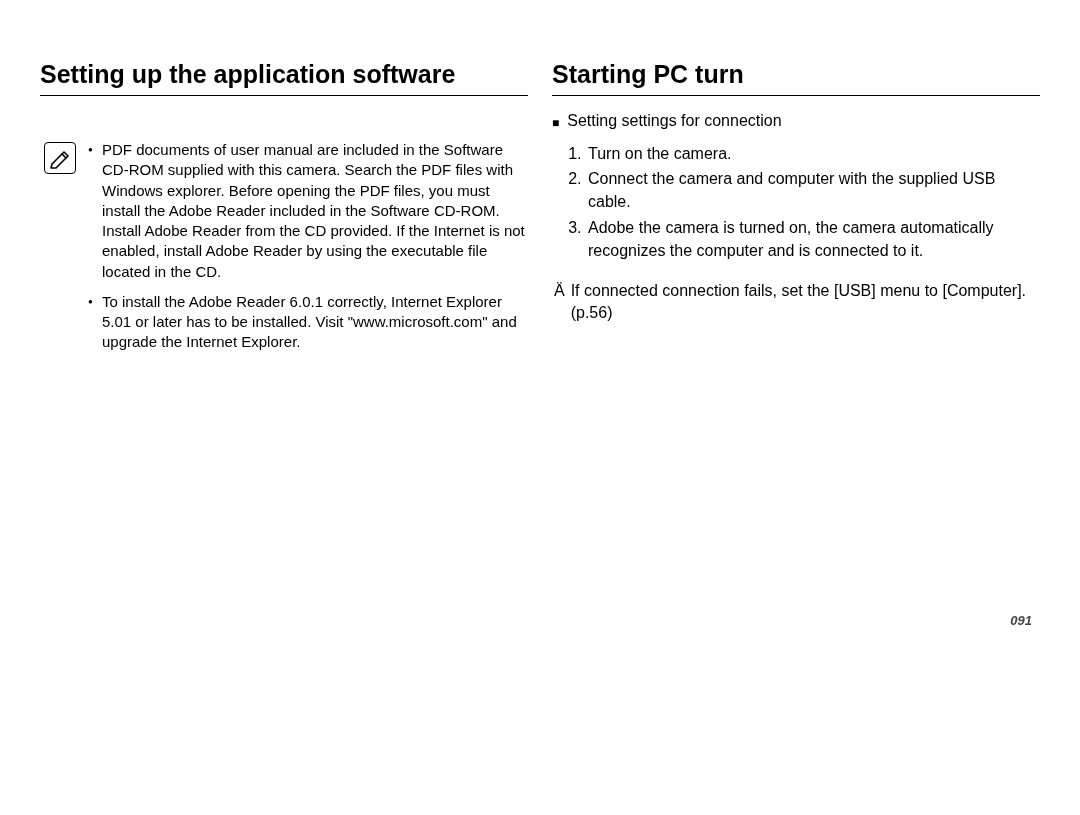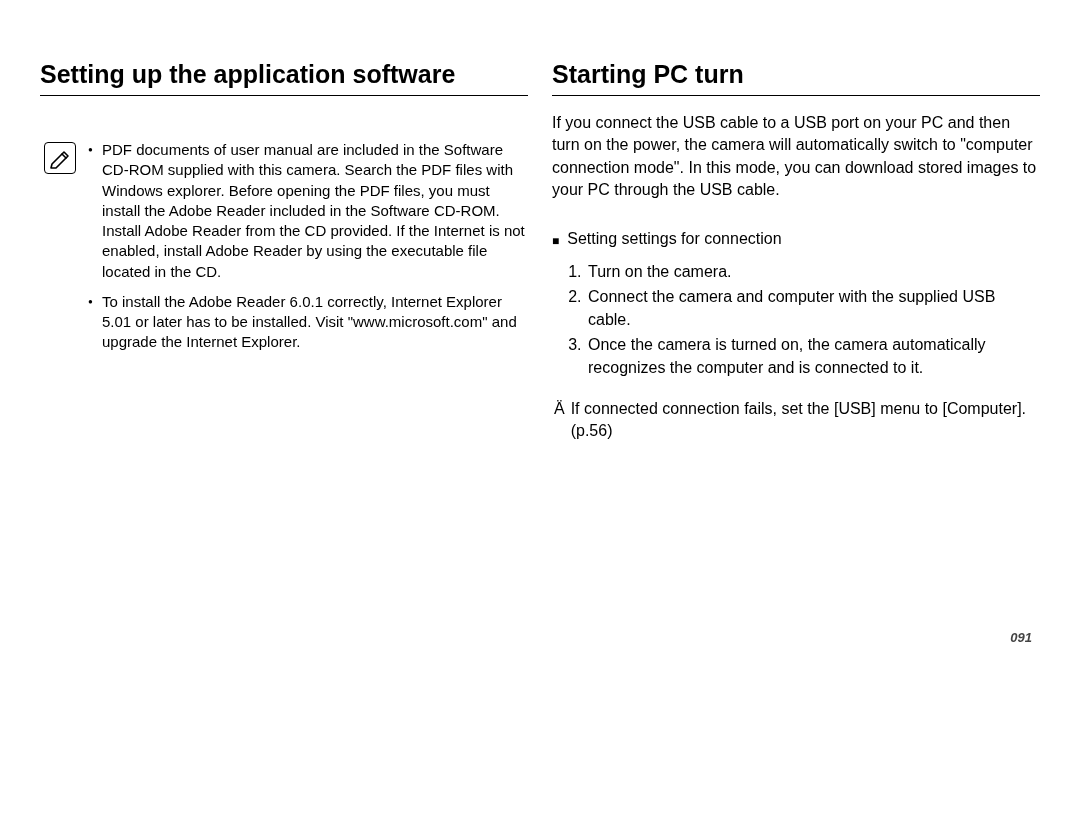--- a/index.html
+++ b/index.html
@@ -107,21 +107,21 @@
     gap: 6px;
     font-size: 16px;
     line-height: 1.4;
     padding-left: 2px;
   }
   .footnote-symbol {
     flex: 0 0 auto;
   }
   .page-number {
     position: absolute;
-    bottom: 5px;
+    bottom: 22px;
     right: 48px;
     font-size: 13px;
     font-weight: bold;
     font-style: italic;
     color: #444;
   }
 </style>
 </head>
 <body>
 
@@ -139,31 +139,30 @@
         </div>
         <ul class="bullet-list">
           <li>PDF documents of user manual are included in the Software CD-ROM supplied with this camera. Search the PDF files with Windows explorer. Before opening the PDF files, you must install the Adobe Reader included in the Software CD-ROM. Install Adobe Reader from the CD provided. If the Internet is not enabled, install Adobe Reader by using the executable file located in the CD.</li>
           <li>To install the Adobe Reader 6.0.1 correctly, Internet Explorer 5.01 or later has to be installed. Visit "www.microsoft.com" and upgrade the Internet Explorer.</li>
         </ul>
       </div>
     </div>
 
     <div class="col">
       <h2 class="heading">Starting PC turn</h2>
-      <p class="intro">If you connect the USB cable to a USB port on your PC and then turn on the power, the camera will automatically switch to "computer connection mode". In this mode, you can download stored images to your PC through the USB cable.</p>
 
       <div class="subhead-row">
         <span class="subhead-marker">■</span>
         <span>Setting settings for connection</span>
       </div>
 
       <ol class="ordered">
         <li>Turn on the camera.</li>
         <li>Connect the camera and computer with the supplied USB cable.</li>
-        <li>Once the camera is turned on, the camera automatically recognizes the computer and is connected to it.</li>
+        <li>Adobe the camera is turned on, the camera automatically recognizes the computer and is connected to it.</li>
       </ol>
 
       <div class="footnote-row">
         <span class="footnote-symbol">Ä</span>
         <span>If connected connection fails, set the [USB] menu to [Computer]. (p.56)</span>
       </div>
     </div>
 
   </div>
 

